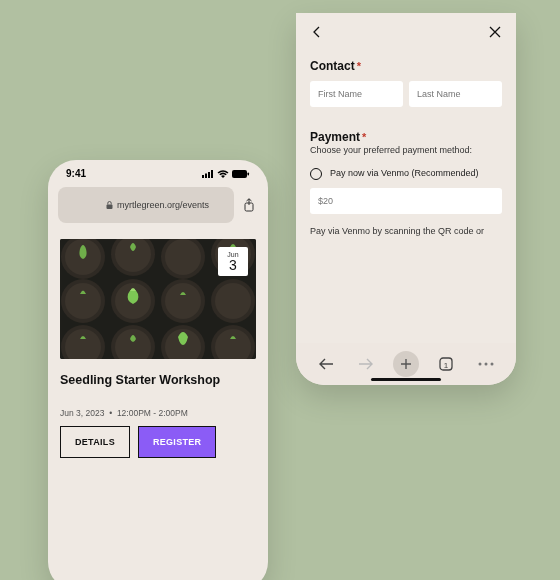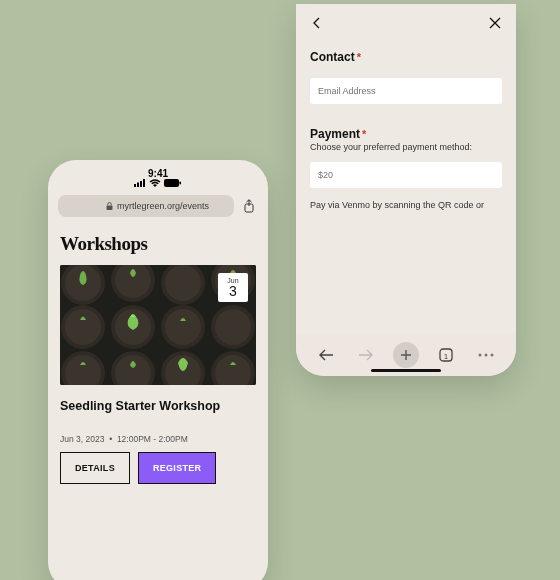--- a/index.html
+++ b/index.html
@@ -26,35 +26,34 @@
     height: 430px;
   }
   .status-bar {
     display: flex;
     justify-content: space-between;
     align-items: center;
     padding: 8px 18px 4px;
     font-size: 10px;
     font-weight: 600;
     color: #000;
-    flex-direction: column;
   }
   .status-right { display: flex; gap: 3px; align-items: center; }
   .status-right svg { display: block; }
   .addr-row {
     display: flex;
     align-items: center;
     gap: 6px;
     padding: 4px 10px 8px;
   }
   .addr-bar {
     flex: 1;
     background: #d9d2cb;
     border-radius: 8px;
-    height: 22px;
+    height: 36px;
     display: flex;
     align-items: center;
     justify-content: center;
     gap: 4px;
     font-size: 9px;
     color: #3a3a3a;
     padding-left: 23px;
   }
   .share-ico { width: 18px; display:flex; justify-content:center; }
   .content { padding: 8px 12px 0; }
@@ -111,21 +110,21 @@
     letter-spacing: 0.3px;
     cursor: pointer;
     border: 1px solid #111;
   }
   .btn-outline { background:#efe9e3; color:#111; }
   .btn-solid { background:#8b5cf6; color:#fff; }
 
   
   .phone-right {
     left: 296px;
-    top: 4px;
+    top: 13px;
     width: 220px;
     height: 372px;
     border-top-left-radius: 0;
     border-top-right-radius: 0;
   }
   .topnav {
     display:flex;
     justify-content:space-between;
     align-items:center;
     padding: 12px 14px 6px;
@@ -235,21 +234,20 @@
       <span>myrtlegreen.org/events</span>
     </div>
     <div class="share-ico">
       <svg width="12" height="14" viewBox="0 0 12 14">
           <rect x="2" y="5" width="8" height="8" rx="1.5" fill="none" stroke="#333" stroke-width="1"></rect>
           <path d="M6 0.8 V7 M3.5 3 L6 0.8 L8.5 3" fill="none" stroke="#333" stroke-width="1"></path>
         </svg>
     </div>
   </div>
   <div class="content">
-    <div class="page-title">Workshops</div>
     <div class="hero">
       <svg viewBox="0 0 200 120" preserveAspectRatio="xMidYMid slice">
         <rect width="200" height="120" fill="#1e1e1a"></rect>
         <g>
           <circle cx="25" cy="18" r="22" fill="#2f2a24"></circle>
             <circle cx="25" cy="18" r="18" fill="#3b342c"></circle>
             <path d="M22 10 Q25 2 28 10 Q30 18 25 20 Q20 18 22 10" fill="#6fae4a"></path>
           <circle cx="75" cy="15" r="22" fill="#2f2a24"></circle>
             <circle cx="75" cy="15" r="18" fill="#3b342c"></circle>
             <path d="M72 8 Q75 0 78 8 Q75 16 72 8" fill="#6fae4a"></path>
@@ -313,27 +311,32 @@
       <svg width="14" height="14" viewBox="0 0 14 14">
           <path d="M2 2 L12 12 M12 2 L2 12" stroke="#111" stroke-width="1.3"></path>
         </svg>
     </span>
   </div>
   <div class="form">
     <div class="section-heading">
       <span>Contact</span><span class="req">*</span>
     </div>
     <div class="field-row">
-    </div>
-    <input class="field field-full" placeholder="Email Address" style="">
+      <input class="field" placeholder="First Name" style="">
+      <input class="field" placeholder="Last Name" style="">
+    </div>
 
     <div class="section-heading" style="margin-top:23px">
       <span>Payment</span><span class="req">*</span>
     </div>
     <div class="hint">Choose your preferred payment method:</div>
+    <div class="radio-row">
+      <div class="radio"></div>
+      <div class="radio-label">Pay now via Venmo (Recommended)</div>
+    </div>
     <input class="field amount-field" value="$20" style="">
     <div class="pay-hint">Pay via Venmo by scanning the QR code or</div>
   </div>
   <div class="fade-top"></div>
   <div class="bottom-nav">
     <div class="nav-btn">
       <svg width="16" height="14" viewBox="0 0 16 14">
           <path d="M7 2 L2 7 L7 12 M2 7 H15" fill="none" stroke="#444" stroke-width="1.4"></path>
         </svg>
     </div>

